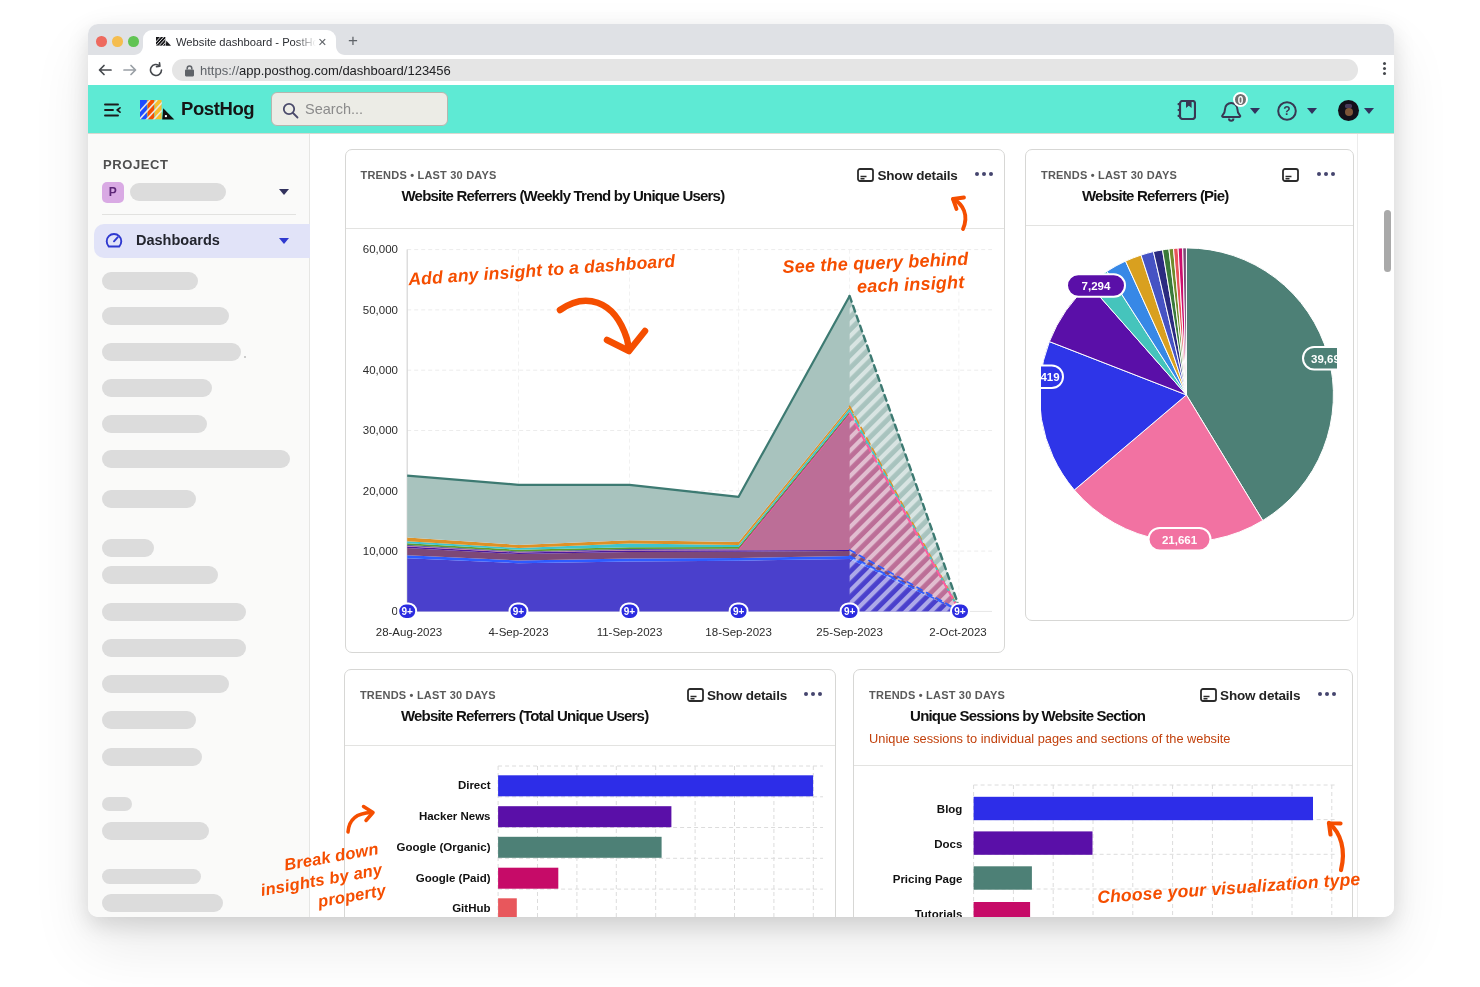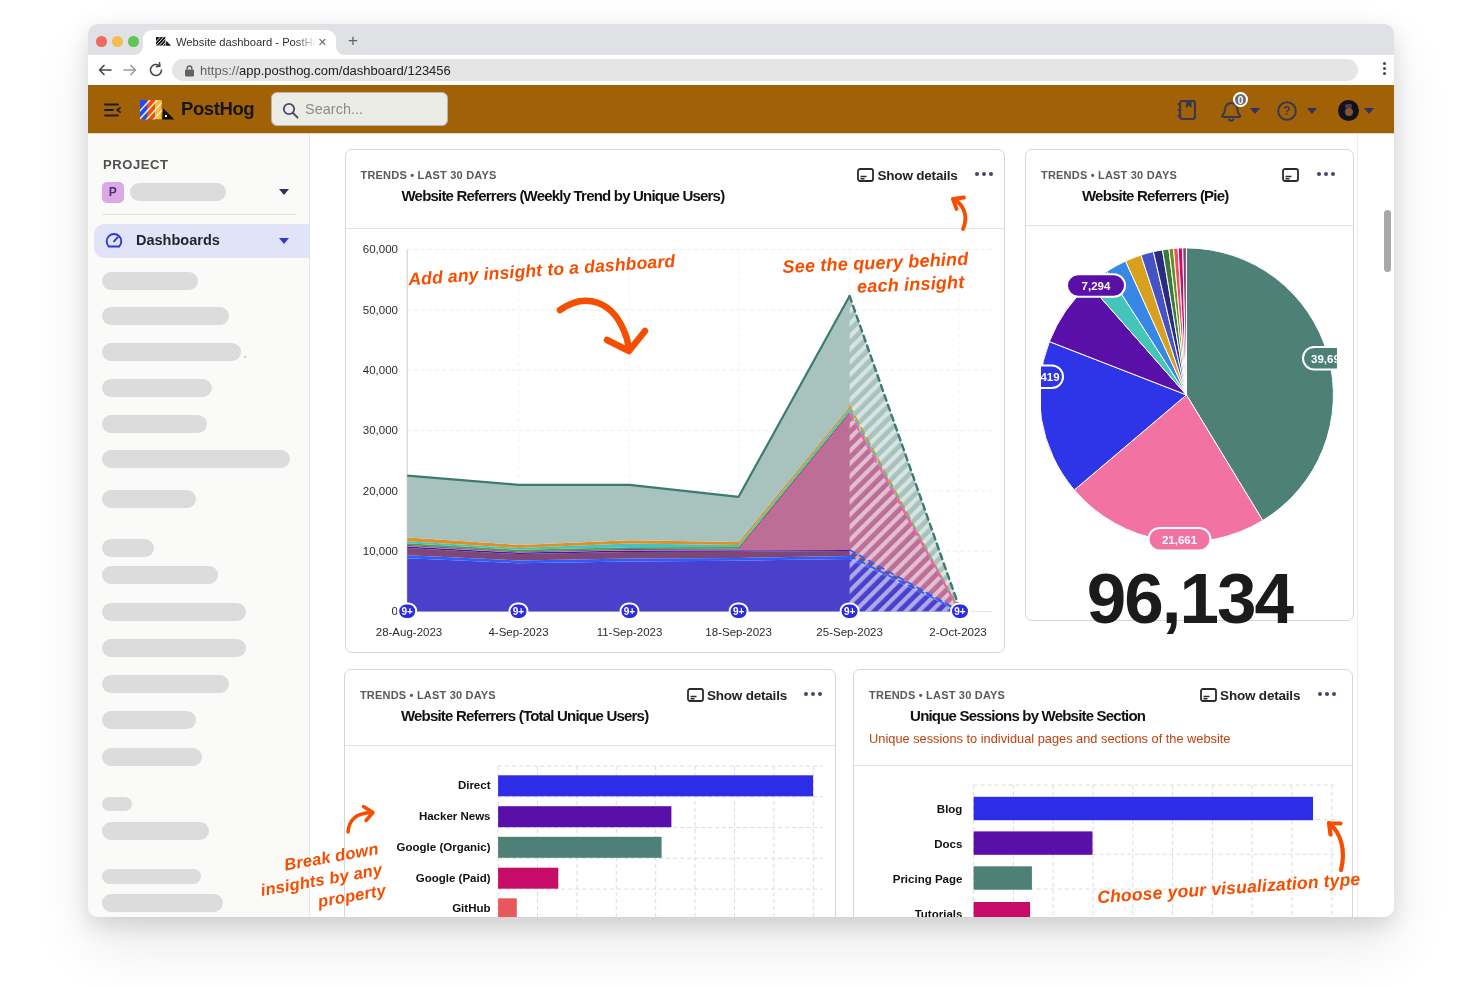--- a/index.html
+++ b/index.html
@@ -11,21 +11,21 @@
 .tab { position:absolute; left:55px; top:6px; width:193px; height:25px; background:#fff; border-radius:9px 9px 0 0; }
 .tab-title { position:absolute; left:33px; top:6px; font-size:11.2px; color:#2c2e33; white-space:nowrap; width:140px; overflow:hidden; -webkit-mask-image:linear-gradient(90deg,#000 85%,transparent); }
 .tab-x { position:absolute; right:9px; top:6px; font-size:11px; color:#5f6368; }
 .newtab { position:absolute; left:260px; top:7px; font-size:17px; color:#5f6368; font-weight:400; }
 .urlrow { position:absolute; left:0; top:31px; width:100%; height:30px; background:#fff; }
 .navic { position:absolute; top:4px; color:#45484d; font-size:15px; }
 .urlpill { position:absolute; left:84px; top:3.5px; width:1186px; height:22.5px; background:#e5e5e5; border-radius:12px; }
 .urltxt { position:absolute; left:28px; top:4px; font-size:13px; color:#202124; white-space:nowrap; }
 .urltxt .sch { color:#5f6368; }
 
-.appheader { position:absolute; left:0; top:61px; width:100%; height:49px; background:#a16207; border-bottom:1px solid #d8d8d0; }
+.appheader { position:absolute; left:0; top:61px; width:100%; height:49px; background:#5eead4; border-bottom:1px solid #d8d8d0; }
 .phlogo-text { position:absolute; left:93px; top:13px; font-size:18.5px; font-weight:bold; color:#151515; letter-spacing:-0.4px; }
 .searchbox { position:absolute; left:183px; top:7px; width:177px; height:34px; background:#ececE6; border:1px solid #b6b6ae; border-radius:6px; }
 .searchbox span { position:absolute; left:33px; top:8px; font-size:14.5px; color:#8b8b8b; }
 
 .sidebar { position:absolute; left:0; top:110px; width:222px; height:783px; background:#fafaf9; border-right:1px solid #e6e6e4; }
 .main { position:absolute; left:222px; top:110px; width:1084px; height:783px; background:#fff; }
 .skel { position:absolute; left:14px; background:#dcdcdc; border-radius:9px; height:18px; }
 .proj-label { position:absolute; left:15px; top:22.5px; font-size:13px; font-weight:bold; color:#4f4f4f; letter-spacing:0.6px; }
 .pbadge { position:absolute; left:14px; top:47.5px; width:21.5px; height:21.5px; background:#d9aae4; border-radius:5px; color:#5c2677; font-size:12px; font-weight:bold; text-align:center; line-height:21.5px; }
 .sidediv { position:absolute; left:14px; top:79.5px; width:194px; height:1px; background:#e2e2e0; }
@@ -341,21 +341,20 @@
           <rect x="262" y="118" width="50" height="22.5" rx="11.2" fill="#4d8076" stroke="#fff" stroke-width="2"></rect>
             <text x="270" y="133.5" text-anchor="start">39,694</text>
           <rect x="107.5" y="299" width="62" height="22.5" rx="11.2" fill="#f272a2" stroke="#fff" stroke-width="2"></rect>
             <text x="138.5" y="314.5">21,661</text>
           <rect x="-24" y="136.5" width="46" height="22.5" rx="11.2" fill="#2e35e8" stroke="#fff" stroke-width="2"></rect>
             <text x="9" y="152">419</text>
           <rect x="26" y="45.3" width="58" height="22.5" rx="11.2" fill="#5a0fa8" stroke="#fff" stroke-width="2"></rect>
             <text x="55" y="60.8">7,294</text>
         </g>
       </svg>
-      <div style="position:absolute;left:0;top:408px;width:100%;text-align:center;font-size:71px;font-weight:bold;color:#1b1b1b;letter-spacing:-2px;">96,134</div>
     </div>
 
     <div class="card" style="left:33.9px;top:534.9px;width:492.2px;height:300px;">
       <div class="meta">TRENDS • LAST 30 DAYS</div>
       <div class="title">Website Referrers (Total Unique Users)</div>
       <svg style="position:absolute;left:342px;top:18px" width="17" height="14" viewBox="0 0 17 14">
           <rect x="1" y="1" width="15" height="12" rx="2" stroke="#2b2b2b" stroke-width="1.8" fill="none"></rect>
           <path d="M3.5,8.5 h6 M3.5,10.8 h4" stroke="#2b2b2b" stroke-width="1.4"></path>
         </svg>
       <div class="showdetails" style="left:362px;">Show details</div>

